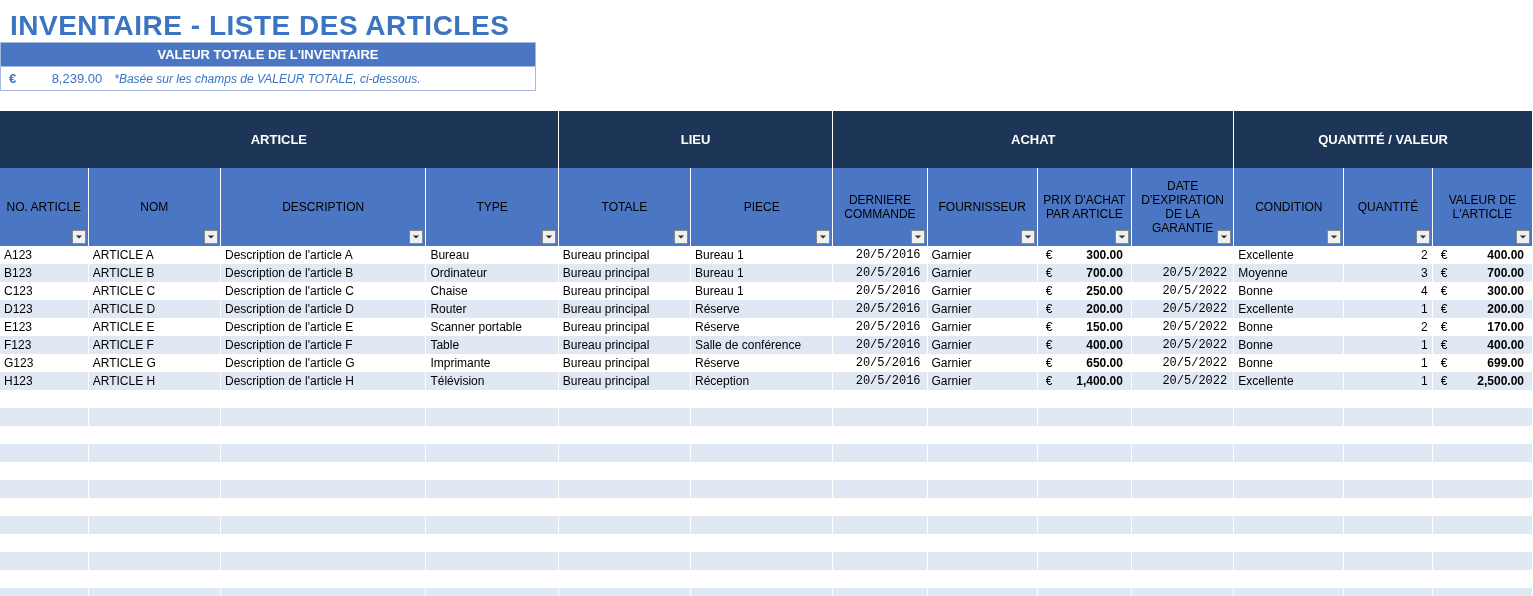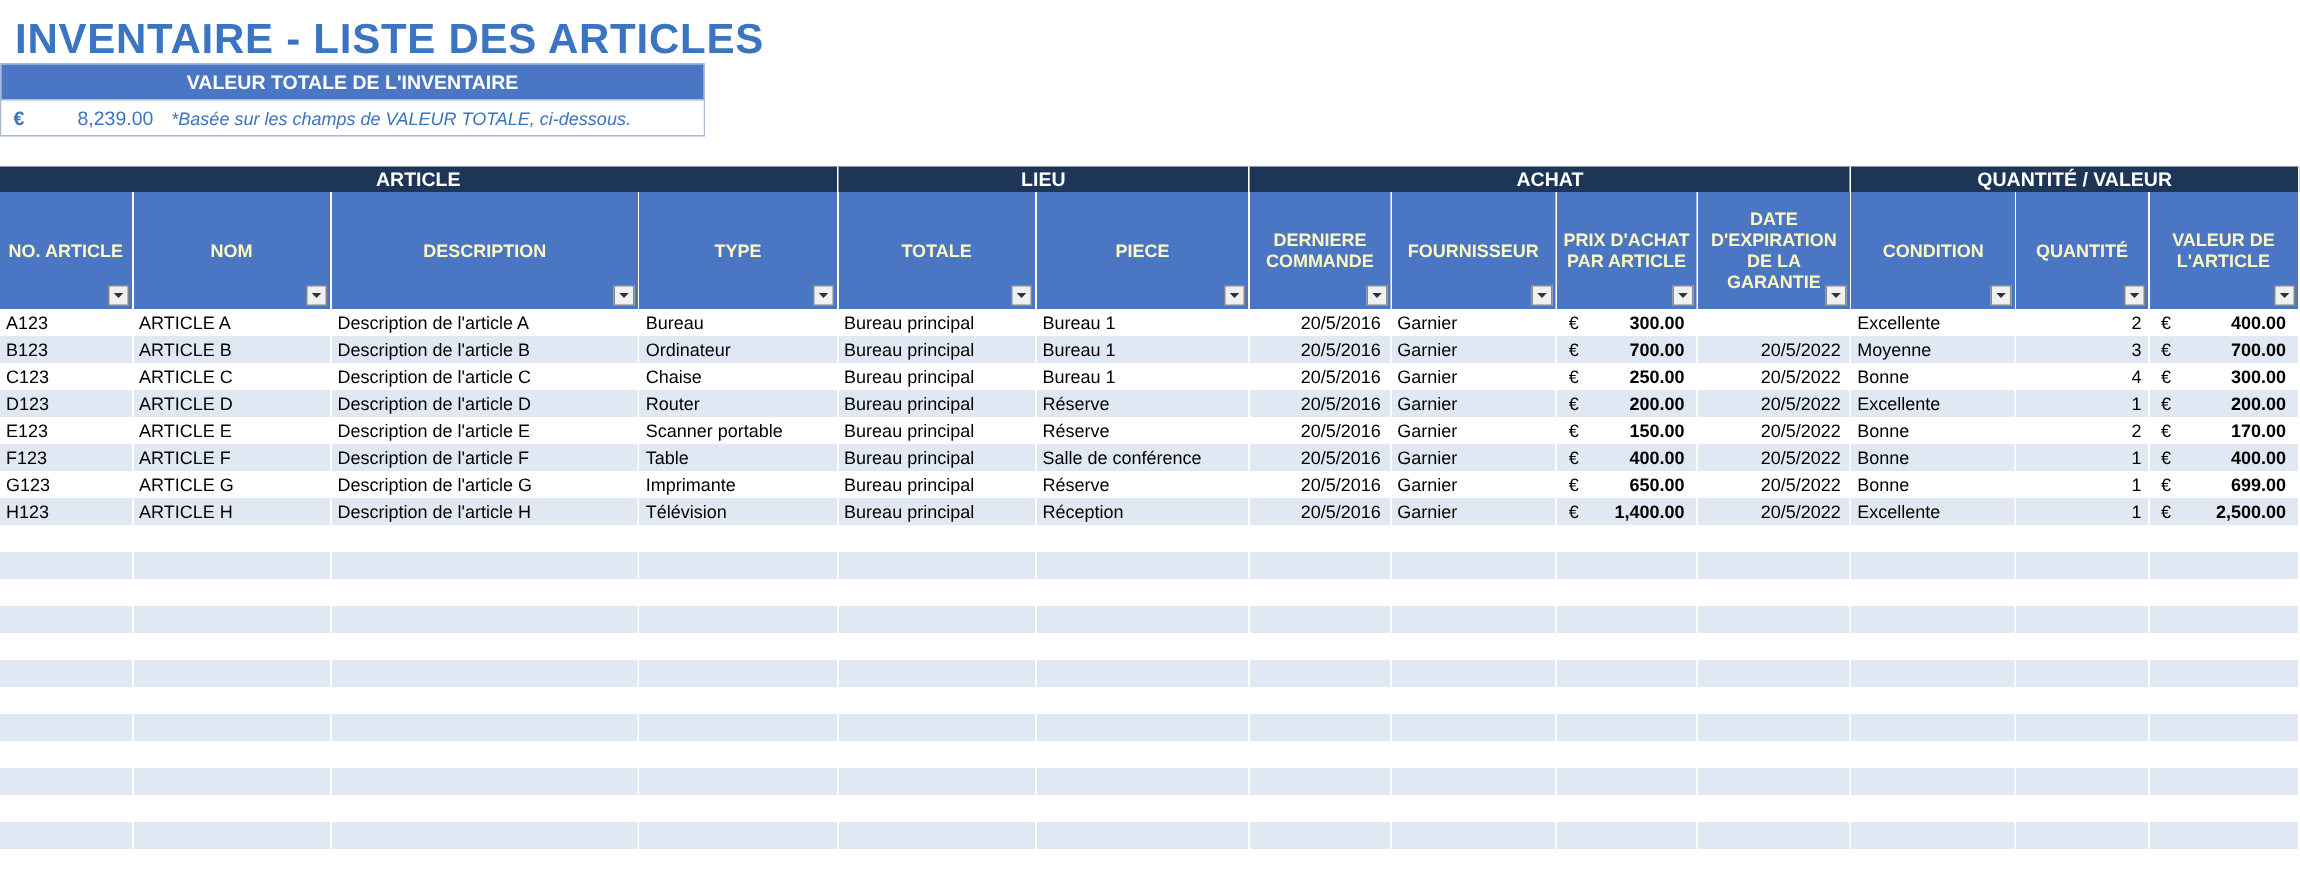--- a/index.html
+++ b/index.html
@@ -1,35 +1,35 @@
 <!DOCTYPE html>
 <html><head>
 <meta charset="utf-8">
 <style>
   * { box-sizing: border-box; margin:0; padding:0; }
   body { font-family: Arial, sans-serif; font-size:12px; background:#fff; width:1533px; }
   .header { display:flex; justify-content:space-between; align-items:flex-start; padding:10px 0 0 0;flex-direction:column; }
   .title { font-size:28px; font-weight:bold; color:#3b74c1; letter-spacing:0.5px; padding-left:10px; }
-  .summary-box { width:470px; border:1px solid #a6b8dc; margin-right:10px; }
+  .summary-box { width:536px; border:1px solid #a6b8dc; margin-right:10px; }
   .summary-head { background:#4a76c4; color:#fff; font-weight:bold; text-align:center; padding:4px 0; font-size:13px; border-bottom:1px solid #a6b8dc;}
   .summary-body { display:flex; align-items:center; padding:4px 8px; background:#fff; font-size:13px; }
   .summary-body .cur { color:#3b74c1; font-weight:bold; margin-right:6px;}
   .summary-body .amt { color:#3b74c1; font-weight:normal; margin-right:12px; width:80px; text-align:right;}
   .summary-body .note { color:#3b74c1; font-style:italic; font-size:12px;}
   table.inv { border-collapse:collapse; width:100%; table-layout:fixed; margin-top:20px;}
-  .group-row th { background:#1d3557; color:#fff; font-weight:bold; text-align:center; padding:1px 0; font-size:13px; border-right:1px solid #fff;}
-  .col-row th { background:#4a76c4; color:#fef9c3; font-weight:bold; padding:4px 2px; font-size:12px; position:relative; height:78px; vertical-align:middle; border-right:1px solid #fff;}
+  .group-row th { background:#1d3557; color:#fff; font-weight:bold; text-align:center; padding:21px 0; font-size:13px; border-right:1px solid #fff;}
+  .col-row th { background:#4a76c4; color:#000000; font-weight:normal; padding:4px 2px; font-size:12px; position:relative; height:78px; vertical-align:middle; border-right:1px solid #fff;}
   .col-row th .drop { position:absolute; bottom:2px; right:2px; width:14px; height:14px; background:#f0f0f0; border:1px solid #888; display:flex; align-items:center; justify-content:center; cursor:pointer;}
   .col-row th .drop svg { width:8px; height:8px; }
   tbody td { padding:2px 4px; font-size:12px; height:18px; border-right:1px solid #fff; white-space:nowrap; overflow:hidden;}
   tbody tr.r0 td { background:#fff; }
   tbody tr.r1 td { background:#e0e8f4; }
   tbody tr.empty td { height:18px; }
   td.num { text-align:right; }
-  td.date { text-align:right; padding-right:6px;}
+  td.date { text-align:right; padding-right:6px;font-family:Liberation Mono, monospace;}
   td.money { text-align:left; }
   .money-cell { display:flex; justify-content:space-between; padding:0 4px 0 4px;}
   .money-cell .sym { }
   .money-cell .val { text-align:right;font-weight:bold;}
   col.c-no{width:88px;} col.c-nom{width:132px;} col.c-desc{width:205px;} col.c-type{width:132px;}
   col.c-serv{width:132px;} col.c-piece{width:142px;} col.c-last{width:94px;}
   col.c-four{width:110px;} col.c-prix{width:94px;} col.c-gar{width:102px;}
   col.c-cond{width:110px;} col.c-qte{width:88px;} col.c-val{width:100px;}
 </style>
 </head>

